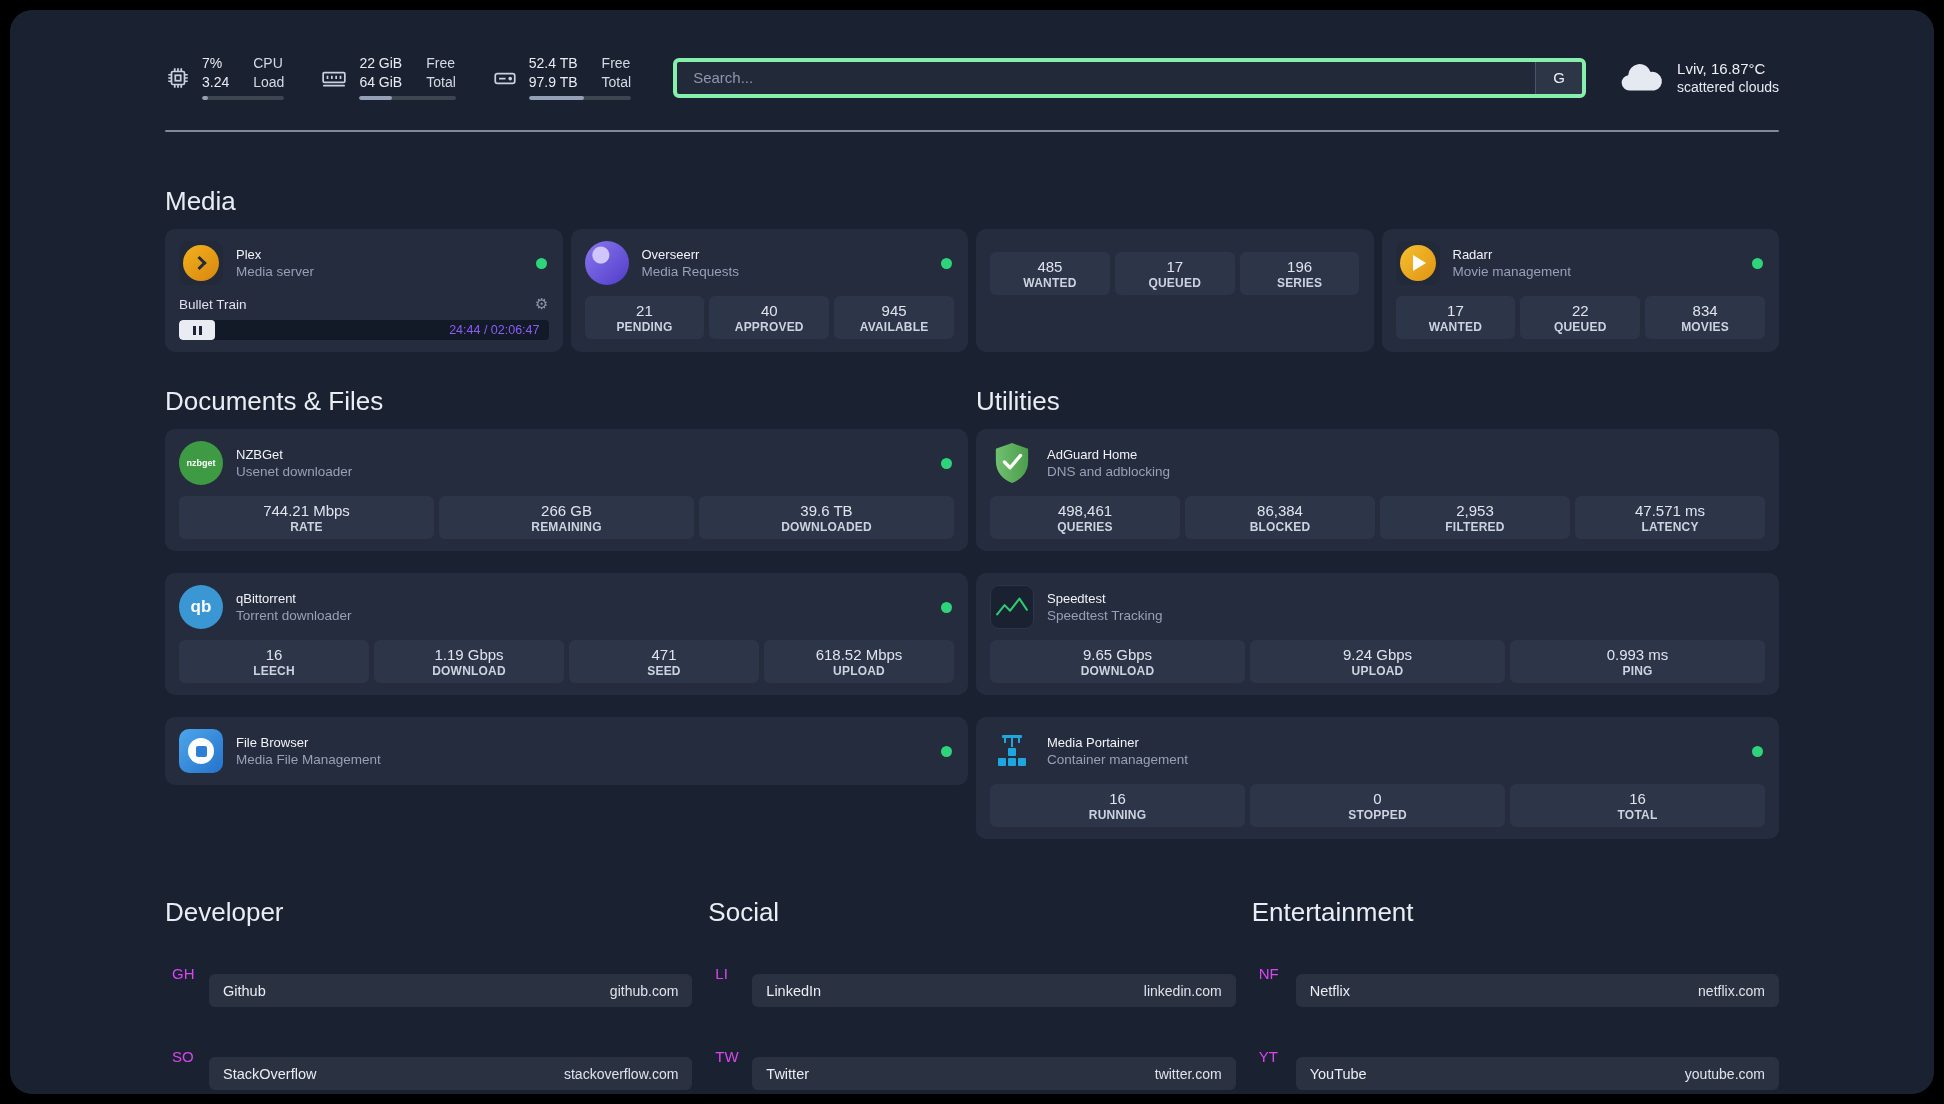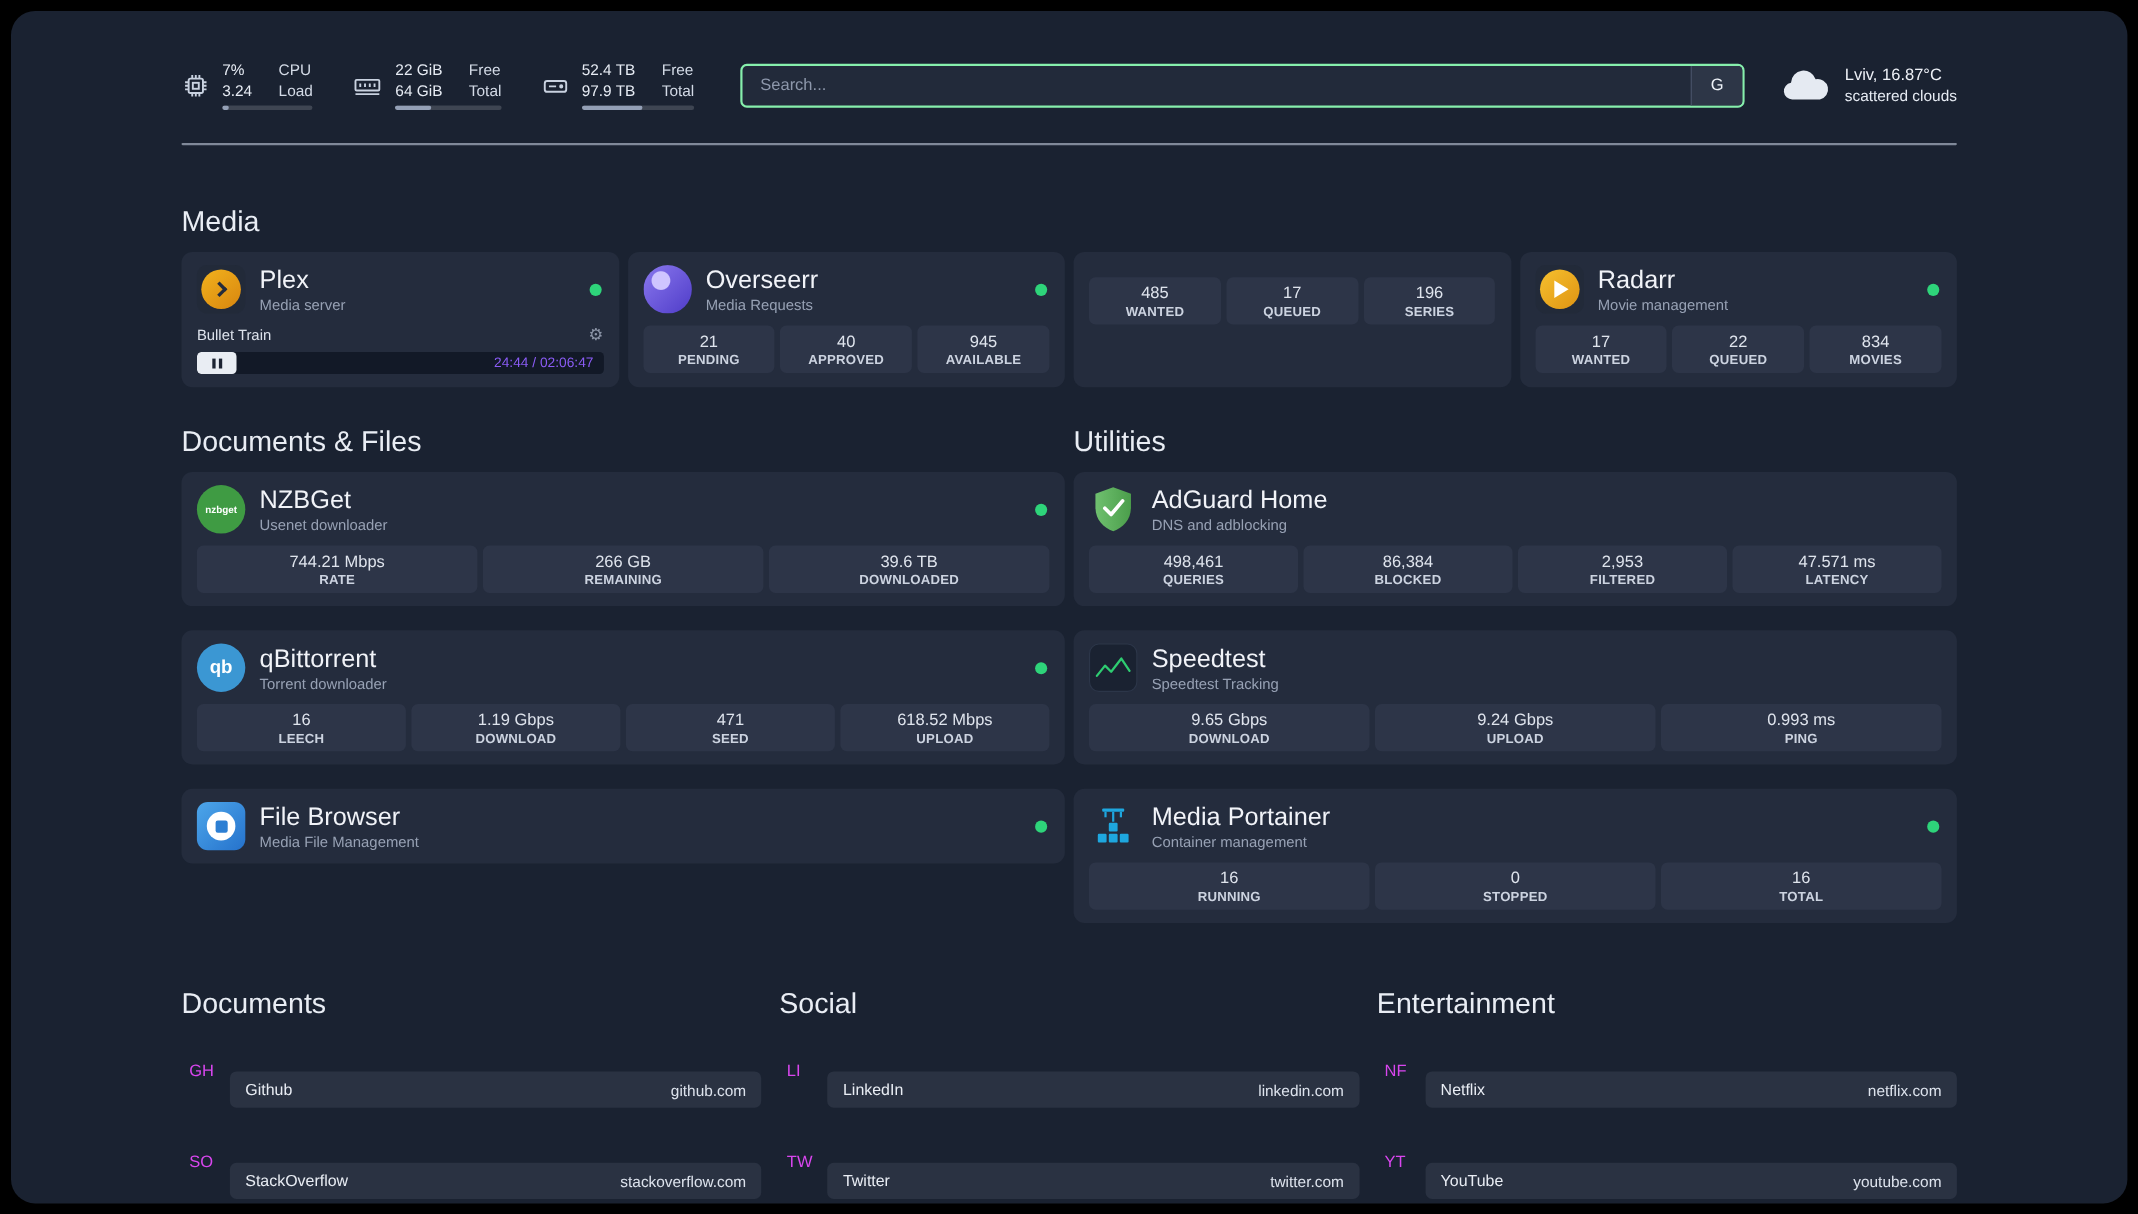--- a/index.html
+++ b/index.html
@@ -12,21 +12,21 @@
   .sys { display:flex; align-items:center; gap:11px; margin-right:36px; }
   .sys-icon { display:flex; }
   .sys-body { display:flex; flex-direction:column; }
   .sys-grid { display:grid; grid-template-columns:auto auto; column-gap:24px; row-gap:1px; line-height:1.25; }
   .sys-val { font-size:14px; color:#e7ecf4; }
   .sys-lab { font-size:14px; color:#d3dae6; }
   .sys-bar { margin-top:5px; height:4px; border-radius:2px; background:rgba(255,255,255,.16); overflow:hidden; }
   .sys-bar-fill { height:100%; background:#94a0b6; border-radius:2px; }
 
   .search-wrap { flex:1; display:flex; align-items:stretch; height:40px; margin:0 32px 0 6px;
-                 background:#222a3a; border:2px solid #86efac; border-radius:6px; overflow:hidden; }
+                 background:#222a3a; border:4px solid #86efac; border-radius:6px; overflow:hidden; }
   .search-input { flex:1; background:transparent; border:none; outline:none; color:#dfe5ee;
                   font-size:15px; padding:0 16px; font-family:inherit; }
   .search-input::placeholder { color:#8d97ab; }
   .search-engine { width:47px; display:flex; align-items:center; justify-content:center;
                    background:#2d3647; border-left:1px solid #4a546a; color:#eef2f8; font-size:15px; cursor:pointer; }
 
   .weather { display:flex; align-items:center; gap:13px; }
   .weather-text { display:flex; flex-direction:column; }
   .weather-loc { font-size:15px; color:#eef1f7; }
   .weather-cond { font-size:14px; color:#e6ebf3; margin-top:2px; }
@@ -35,21 +35,21 @@
 
   
   .section-title { font-size:26px; font-weight:500; color:#e9edf4; }
   .media-section { margin-top:54px; }
   .media-grid { display:grid; grid-template-columns:repeat(4,1fr); gap:8px; margin-top:12px; }
 
   .card { background:#242c3d; border-radius:10px; padding:12px 14px; cursor:pointer; }
   .card-header { display:flex; align-items:center; gap:13px; }
   .app-icon { width:44px; height:44px; flex:0 0 44px; display:flex; align-items:center; justify-content:center; border-radius:9px; }
   .app-text { flex:1; min-width:0; }
-  .app-name { font-size:23px; color:#f1f3f8; font-weight:500; }
+  .app-name { font-size:13px; color:#f1f3f8; font-weight:500; }
   .app-sub { font-size:13.5px; color:#97a1b4; margin-top:2px; }
   .status-dot { width:11px; height:11px; border-radius:50%; background:#2ed47a; margin-right:2px; flex:0 0 11px; }
 
   .stats { display:flex; gap:5px; margin-top:11px; }
   .stat { flex:1; background:#2d3548; border-radius:6px; text-align:center; padding:6px 4px 5px; }
   .stat-value { font-size:15px; color:#dfe4ed; }
   .stat-label { font-size:12px; font-weight:700; color:#ccd3e0; margin-top:1px; letter-spacing:.2px; }
 
   
   .player-row1 { display:flex; align-items:center; justify-content:space-between; margin-top:10px; }
@@ -483,21 +483,21 @@
             </div>
           </div>
 
         </div>
       </div>
     </div>
 
     <div class="links">
 
       <div class="links-col">
-        <h2 class="section-title">Documents</h2>
+        <h2 class="section-title">Developer</h2>
         <div class="link-list">
           <div class="link-item">
             <span class="link-abbr">GH</span>
             <div class="link-pill">
               <span class="link-name">Github</span>
               <span class="link-url">github.com</span>
             </div>
           </div>
           <div class="link-item">
             <span class="link-abbr">SO</span>

